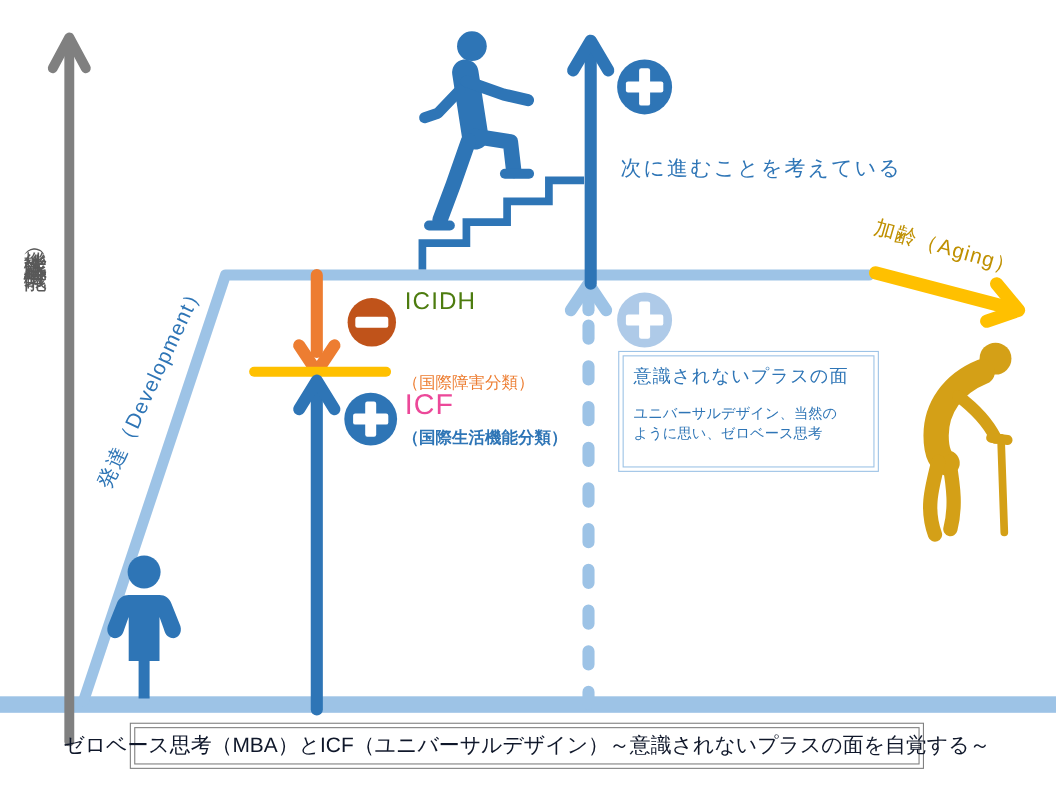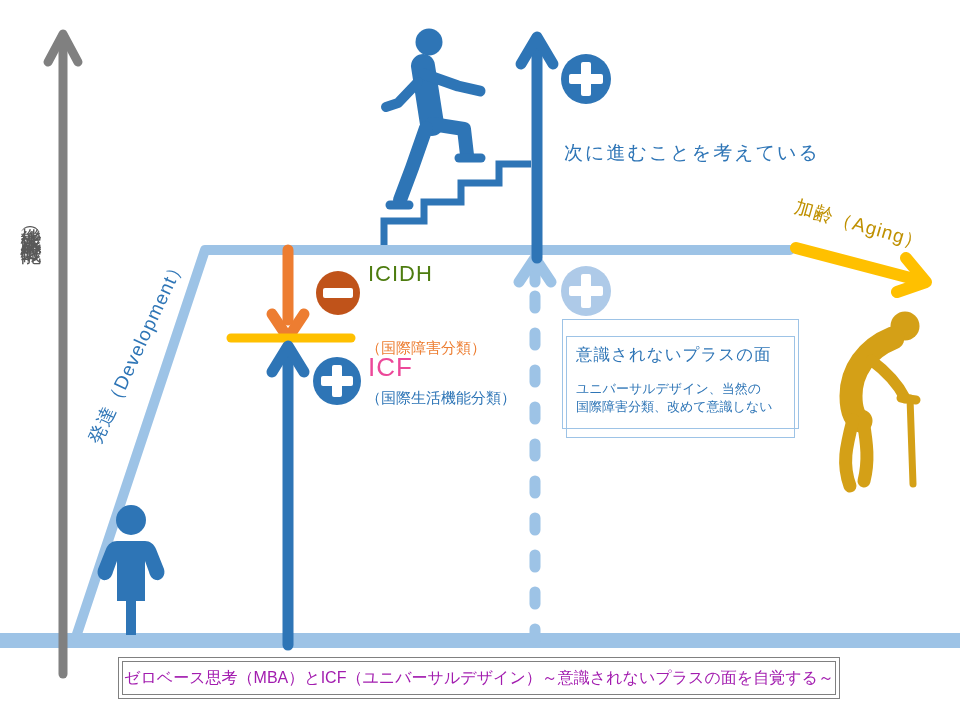--- a/index.html
+++ b/index.html
@@ -44,35 +44,34 @@
   .next-note {
     left: 564px; top: 103px;
     font-size: 19px;
     letter-spacing: 2px;
     color: #2E75B6;
     margin-top: 37px;
   }
   .icidh-title { left: 368px; top: 261px; font-size: 22px; color: #4d7c0f; letter-spacing: 1px; }
   .icidh-sub   { left: 366px; top: 297px; font-size: 15px; color: #ED7D31; margin-top: 42px; }
   .icf-title   { left: 368px; top: 352px; font-size: 26px; color: #ec4899; letter-spacing: 1px; }
-  .icf-sub     { left: 366px; top: 389px; font-size: 15px; color: #2E75B6; }
+  .icf-sub     { left: 366px; top: 389px; font-size: 15px; color: #2E75B6; font-weight: bold; }
 
   .hidden-box {
     position: absolute;
     left: 562px; top: 319px;
     width: 237px; height: 110px;
     border: 1px solid #9DC3E6;
     background: #ffffff;
     padding: 3px;
   }
   .hidden-box-inner {
     width: 100%; height: 100%;
     border: 1px solid #9DC3E6;
     padding: 7px 9px 4px 9px;
-    margin-top: 13px;
   }
   .hidden-box-title {
     font-size: 16.5px;
     color: #2E75B6;
     letter-spacing: 1px;
     margin-bottom: 14px;
     white-space: nowrap;
   }
   .hidden-box-body {
     font-size: 13px;
@@ -90,22 +89,22 @@
     padding: 3px;
   }
   .caption-box-inner {
     width: 100%; height: 100%;
     border: 1px solid #808080;
     display: flex;
     align-items: center;
     justify-content: center;
   }
   .caption-text {
-    font-size: 16px;
-    color: #a21caf;
+    font-size: 19px;
+    color: #0f172a;
     white-space: nowrap;
   }
 </style>
 </head>
 <body>
 
 <div id="canvas">
 
   <svg id="art" width="960" height="720" viewBox="0 0 960 720">
 
@@ -214,21 +213,21 @@
   <div class="txt icidh-title">ICIDH</div>
   <div class="txt icidh-sub">（国際障害分類）</div>
 
   <div class="txt icf-title">ICF</div>
   <div class="txt icf-sub">（国際生活機能分類）</div>
 
   <div class="hidden-box">
     <div class="hidden-box-inner">
       <div class="hidden-box-title">意識されないプラスの面</div>
       <div class="hidden-box-body">ユニバーサルデザイン、当然の</div>
-      <div class="hidden-box-body">国際障害分類、改めて意識しない</div>
+      <div class="hidden-box-body">ように思い、ゼロベース思考</div>
     </div>
   </div>
 
   <div class="caption-box">
     <div class="caption-box-inner">
       <span class="caption-text">ゼロベース思考（MBA）とICF（ユニバーサルデザイン）～意識されないプラスの面を自覚する～</span>
     </div>
   </div>
 
 </div>

